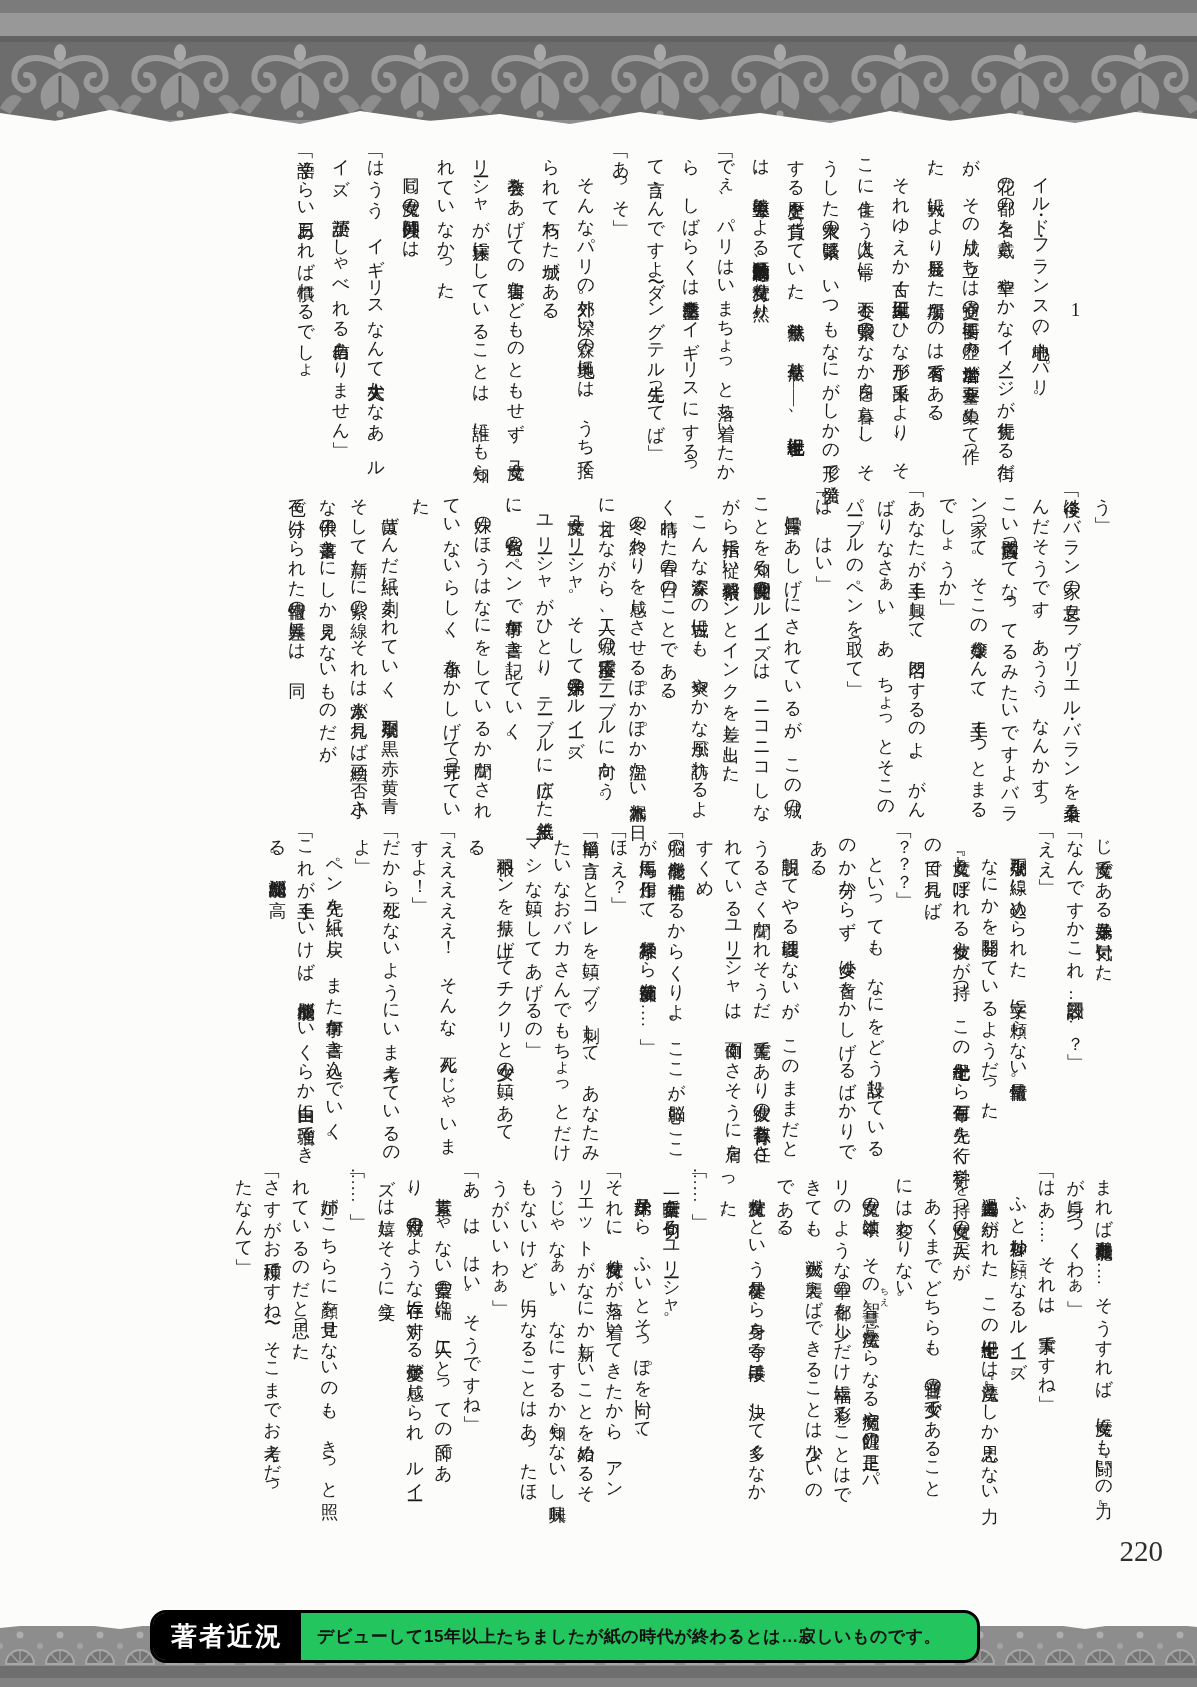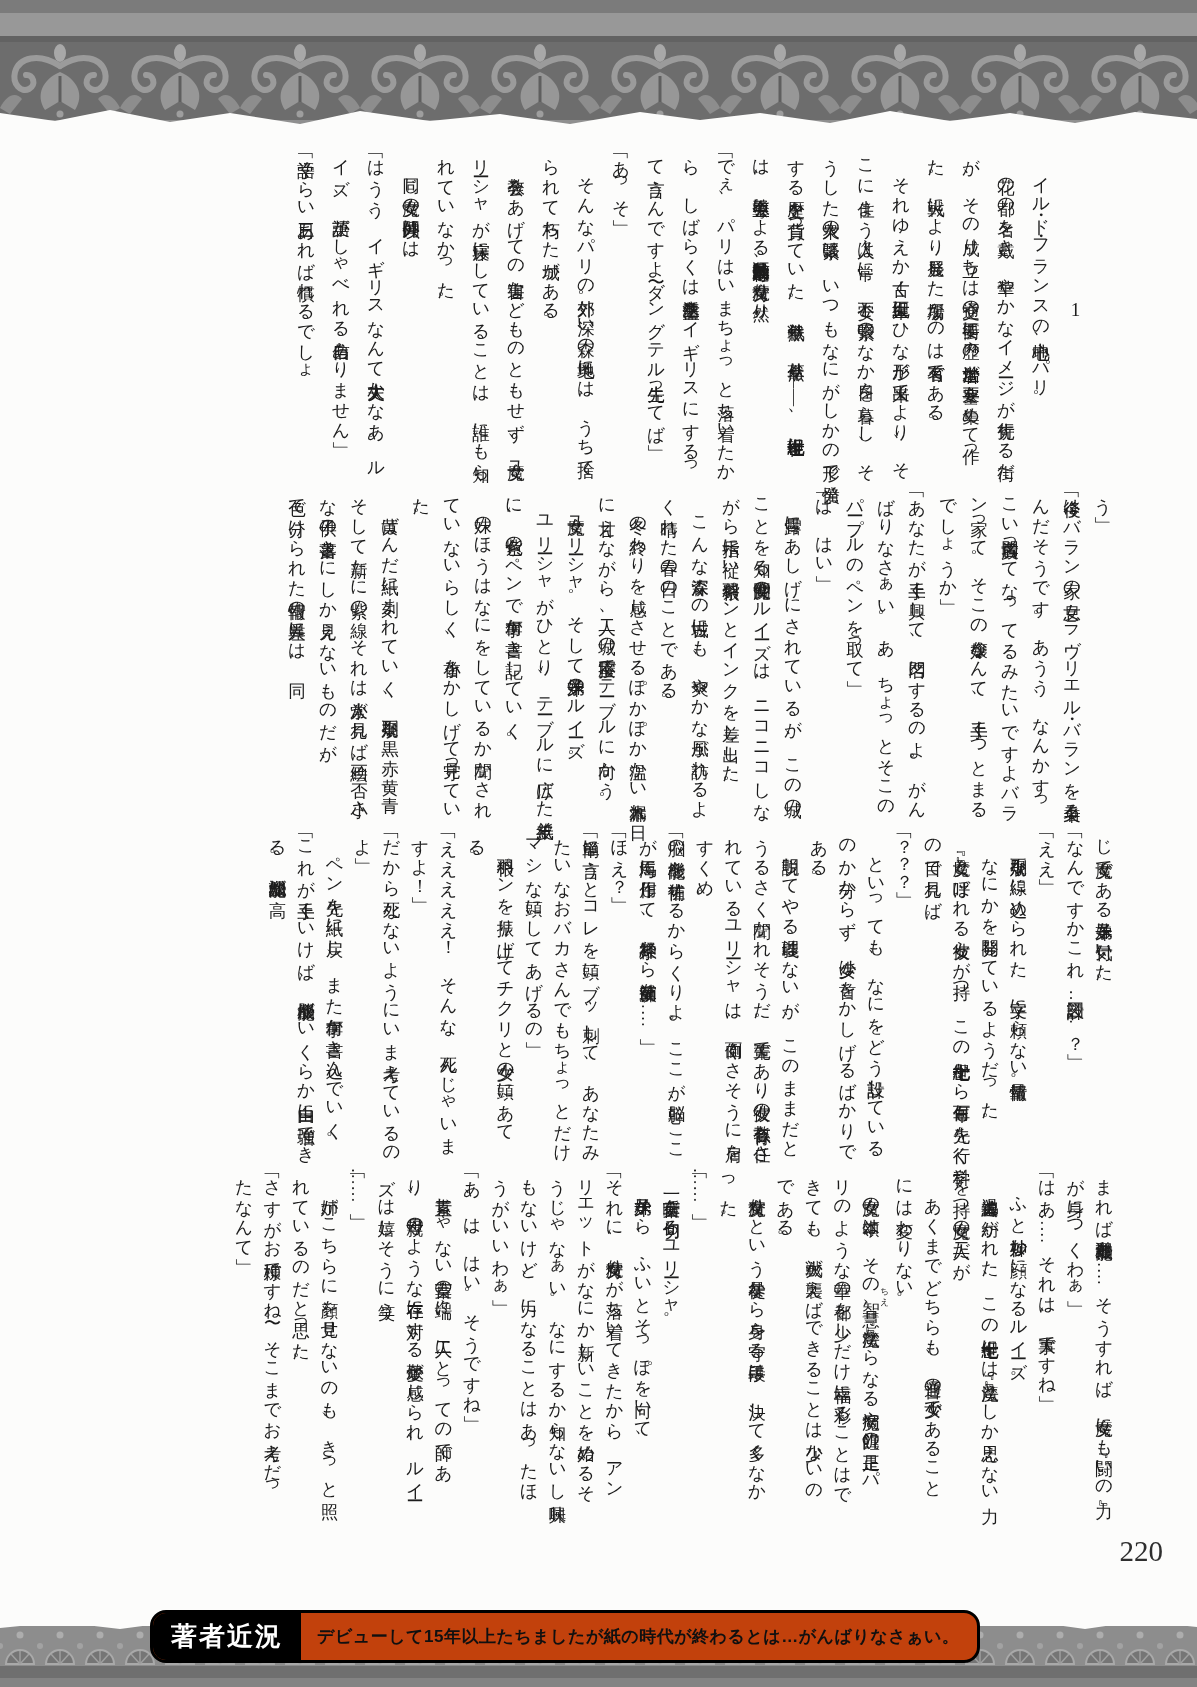--- a/index.html
+++ b/index.html
@@ -50,21 +50,21 @@
     font-family:"Liberation Serif","DejaVu Serif",serif;
     color:#2e2e2e;
   }
 
   
   .footer-bar{
     position:absolute;
     left:150px;top:1610px;
     width:830px;height:53px;
     box-sizing:border-box;
-    background:#c2410c;
+    background:#22c55e;
     border:3px solid #000;
     border-radius:16px;
     display:flex;align-items:stretch;
     overflow:hidden;
     z-index:5;
     font-family:"Liberation Sans","DejaVu Sans",sans-serif;
   }
   .footer-label{
     background:#000;color:#fff;
     width:148px;flex:0 0 148px;
@@ -183,21 +183,21 @@
       <p>　素直じゃない言葉の端々に、二人にとっての師であり、母親のような存在に対する敬愛が感じられ、ルイーズは嬉しそうに笑う。</p>
       <p>「……」</p>
       <p>　姉がこちらに顔を見せないのも、きっと照れているのだと思った。</p>
       <p>「さすがお姉様ですね〜。そこまでお考えだったなんて」</p>
     </div>
 
   <div class="page-num">220</div>
 
   <div class="footer-bar">
     <div class="footer-label">著者近況</div>
-    <div class="footer-msg">デビューして15年以上たちましたが紙の時代が終わるとは…がんばりなさぁい。</div>
+    <div class="footer-msg">デビューして15年以上たちましたが紙の時代が終わるとは…寂しいものです。</div>
   </div>
 
   <div class="border-art border-bottom">
     <svg width="1197" height="75" viewBox="0 0 1197 75" preserveAspectRatio="none">
       <rect y="14" width="1197" height="61" fill="#8d8d8d"></rect>
       <rect y="14" width="1197" height="42" fill="url(#lace)"></rect>
       <rect y="54" width="1197" height="12" fill="#6f6f6f"></rect>
       <rect y="66" width="1197" height="9" fill="#838383"></rect>
       <path d="M0,0 L1197,0 L1197,15 L1140,9 1085,17 1020,8 960,16 900,9 840,17 780,10 720,16 660,9 600,17 540,10 480,16 420,9 360,17 300,10 240,16 180,9 120,17 60,10 0,16 Z" fill="#fcfcfb"></path>
     </svg>

